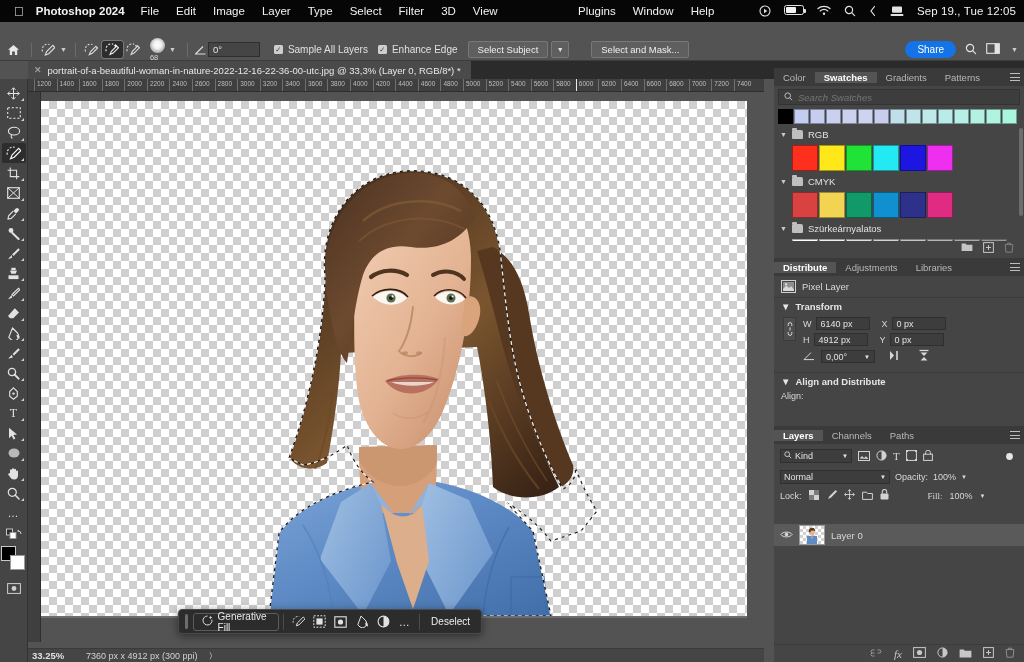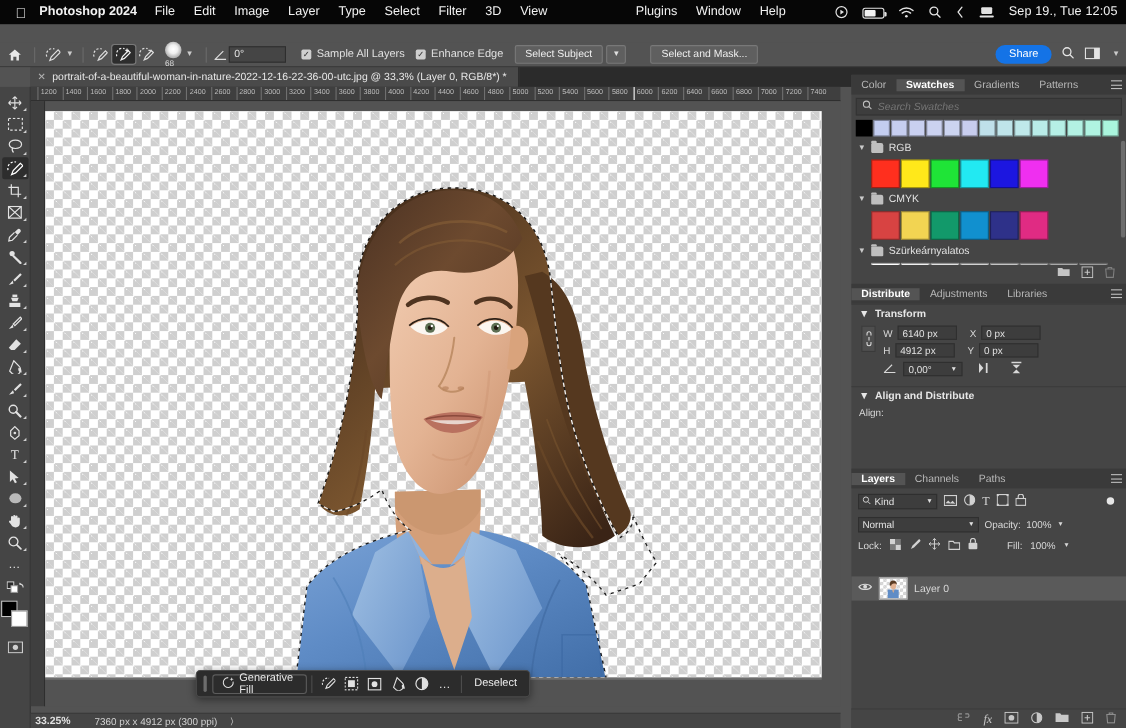--- a/index.html
+++ b/index.html
@@ -12,21 +12,21 @@
   #app { position: relative; width: 1024px; height: 662px; }
 
   
   .macbar {
     position: absolute; left:0; top:0; width:1024px; height:22px;
     background:#060606; display:flex; align-items:center; font-size:11px; color:#f2f2f2;
   }
   .macbar .apple { padding:0 12px 0 14px; font-size:13px; line-height:1; }
   .macbar .appname { font-weight:bold; margin-right:16px; font-size:11.5px; }
   .macbar .mi { margin-right:17px; font-size:11.5px; }
-  .macbar .right { position:absolute; right:8px; display:flex; align-items:flex-end; gap:13px; }
+  .macbar .right { position:absolute; right:8px; display:flex; align-items:flex-start; gap:13px; }
   .macbar .right .ic { font-size:12px; opacity:.95; display:flex; align-items:center; }
   .macbar .clock { font-size:11.5px; letter-spacing:.1px; }
   .batt { width:20px; height:10px; border:1.2px solid #eee; border-radius:2.5px; position:relative; display:inline-block; }
   .batt:after { content:''; position:absolute; right:-3px; top:3px; width:2px; height:4px; background:#eee; border-radius:0 1px 1px 0; }
   .batt i { position:absolute; left:1px; top:1px; bottom:1px; width:10px; background:#fff; border-radius:1px; display:block; }
 
   
   .titlebar {
     position:absolute; left:0; top:22px; width:1024px; height:17px;
     background:#3a3a3a; display:flex; align-items:center; justify-content:center;
@@ -844,20 +844,30 @@
       <div class="ptab on">Distribute</div>
       <div class="ptab">Adjustments</div>
       <div class="ptab">Libraries</div>
       <span class="pmenu">
           <s></s>
           <s></s>
           <s></s>
         </span>
     </div>
 
+    <div class="proprow">
+      <span class="thumbicon">
+        <svg width="11" height="9" viewBox="0 0 11 9">
+            <rect x="0" y="0" width="11" height="9" fill="#8f8f8f"></rect>
+            <path d="M0 7 L3.4 3.4 6 6 8 4.2 11 7.4 V9 H0z" fill="#d8d8d8"></path>
+            <circle cx="3" cy="2.3" r="1.1" fill="#e8e8e8"></circle>
+          </svg>
+      </span>
+      <span>Pixel Layer</span>
+    </div>
     <div class="divline"></div>
 
     <div class="sechead">
       <span class="tri">▼</span>
       <span>Transform</span>
     </div>
 
     <div style="display:flex;align-items:flex-start;gap:7px;padding:2px 7px 0 9px;">
       <div class="linkbtn">
         <svg width="8" height="14" viewBox="0 0 8 14">
@@ -1006,21 +1016,21 @@
           <svg width="11" height="10" viewBox="0 0 11 10">
               <path d="M0.6 9.4V2.2h4l1 1.3h4.8v5.9z" fill="none" stroke="#d2d2d2" stroke-width="1"></path>
             </svg>
         </span>
         <span>
           <svg width="9" height="11" viewBox="0 0 9 11">
               <rect x="0.5" y="4.4" width="8" height="6" rx="1" fill="#d2d2d2"></rect>
               <path d="M2.3 4.4V2.7a2.2 2.2 0 0 1 4.4 0v1.7" fill="none" stroke="#d2d2d2" stroke-width="1.1"></path>
             </svg>
         </span>
-        <span style="margin-left:20px;">Fill:</span>
+        <span style="margin-left:32px;font-family:Liberation Serif, serif;">Fill:</span>
         <span>100%</span>
         <span style="font-size:6px;">▼</span>
       </div>
 
       <div class="layerrow selrow" style="height:22px;margin-top:19px;">
         <span>
           <svg width="13" height="9" viewBox="0 0 13 9">
               <path d="M0.8 4.5 C3 1.3 10 1.3 12.2 4.5 C10 7.7 3 7.7 0.8 4.5z" fill="none" stroke="#d8d8d8" stroke-width="1"></path>
               <circle cx="6.5" cy="4.5" r="1.8" fill="#d8d8d8"></circle>
             </svg>

